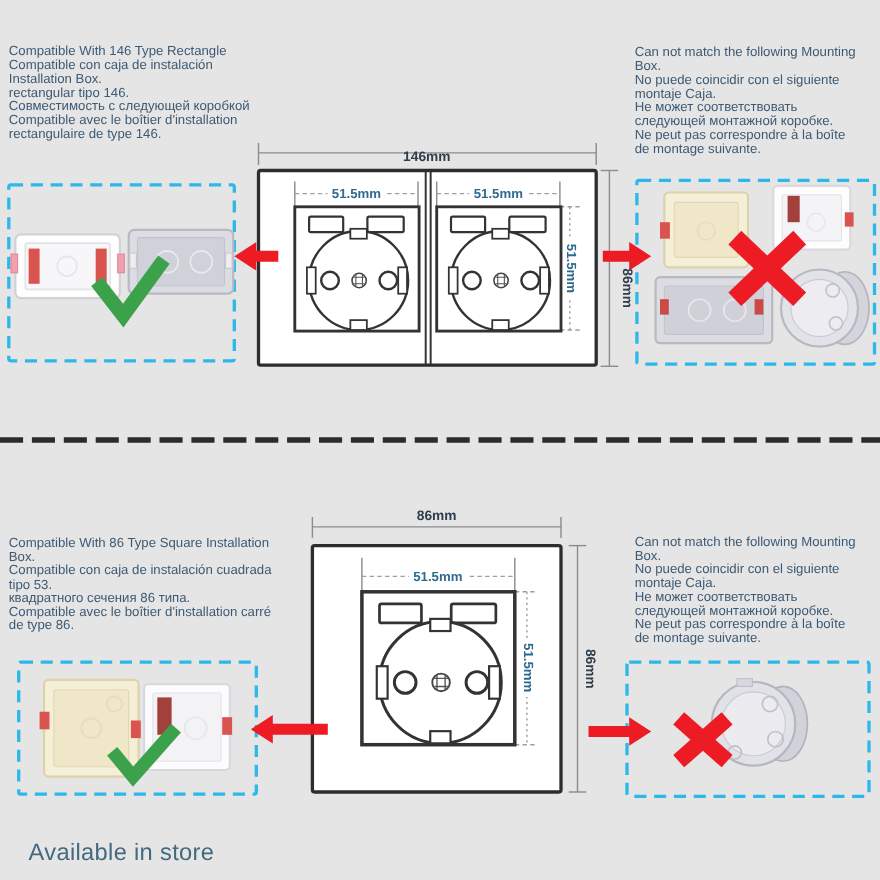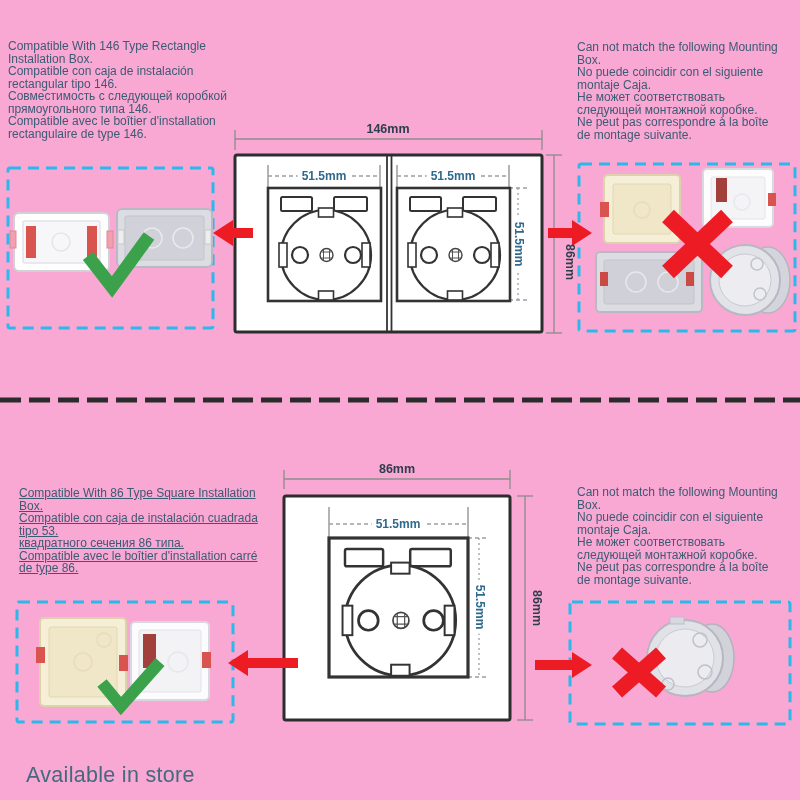--- a/index.html
+++ b/index.html
@@ -1,16 +1,16 @@
 <!DOCTYPE html>
 <html><head>
 <meta charset="utf-8">
 <style>
   html,body{margin:0;padding:0;background:#fff;}
-  #canvas{position:relative;width:800px;height:800px;background:#f9a8d4;overflow:hidden;
+  #canvas{position:relative;width:800px;height:800px;background:#e5e5e5;overflow:hidden;
           font-family:"Liberation Sans","DejaVu Sans",sans-serif;}
   .txtblock{position:absolute;color:#3d5a74;font-size:12px;line-height:12.5px;}
   .txtblock div{white-space:nowrap;}
   svg.scene{position:absolute;left:0;top:0;}
   .dim{position:absolute;white-space:nowrap;font-weight:600;font-size:12px;color:#2e3d4c;
        transform:translate(-50%,-50%);}
   .dim.blue{color:#2f6a8e;}
   .dim.bg{background:#ffffff;padding:0 4px;}
   .dim.rot{transform:translate(-50%,-50%) rotate(90deg);}
   .dim.big{font-size:12.5px;}
@@ -181,47 +181,46 @@
       <line x1="479" y1="538" x2="479" y2="677" stroke="#9aa0a6" stroke-width="1.3" stroke-dasharray="2 3"></line>
       <use href="#socket-module" transform="translate(329,538) scale(1.2301)"></use>
     </g>
 
     <polygon points="228,663 248,650 248,658 298,658 298,668 248,668 248,676" fill="#ec1b24"></polygon>
     <polygon points="592,665 572,652 572,660 535,660 535,670 572,670 572,678" fill="#ec1b24"></polygon>
   </svg>
 
   <div class="txtblock" style="left:8px;top:40px;width:240px;">
     <div>Compatible With 146 Type Rectangle</div>
+    <div>Compatible con caja de instalación</div>
     <div>Installation Box.</div>
-    <div>Compatible con caja de instalación</div>
     <div>rectangular tipo 146.</div>
     <div>Совместимость с следующей коробкой</div>
-    <div>прямоугольного типа 146.</div>
     <div>Compatible avec le boîtier d'installation</div>
     <div>rectangulaire de type 146.</div>
   </div>
 
   <div class="txtblock" style="left:577px;top:41px;width:225px;">
     <div>Can not match the following Mounting</div>
     <div>Box.</div>
     <div>No puede coincidir con el siguiente</div>
     <div>montaje Caja.</div>
     <div>Не может соответствовать</div>
     <div>следующей монтажной коробке.</div>
     <div>Ne peut pas correspondre à la boîte</div>
     <div>de montage suivante.</div>
   </div>
 
-  <span class="dim big" style="left:388px;top:129px;">146mm</span>
+  <span class="dim big" style="left:388px;top:142px;">146mm</span>
   <span class="dim big rot" style="left:570px;top:262px;">86mm</span>
   <span class="dim blue bg" style="left:324px;top:176px;">51.5mm</span>
   <span class="dim blue bg" style="left:453px;top:176px;">51.5mm</span>
   <span class="dim blue bg rot" style="left:519px;top:244px;">51.5mm</span>
 
-  <div class="txtblock" style="left:19px;top:487px;width:262px;text-decoration:underline;">
+  <div class="txtblock" style="left:8px;top:487px;width:262px;">
     <div>Compatible With 86 Type Square Installation</div>
     <div>Box.</div>
     <div>Compatible con caja de instalación cuadrada</div>
     <div>tipo 53.</div>
     <div>квадратного сечения 86 типа.</div>
     <div>Compatible avec le boîtier d'installation carré</div>
     <div>de type 86.</div>
   </div>
 
   <div class="txtblock" style="left:577px;top:486px;width:225px;">

